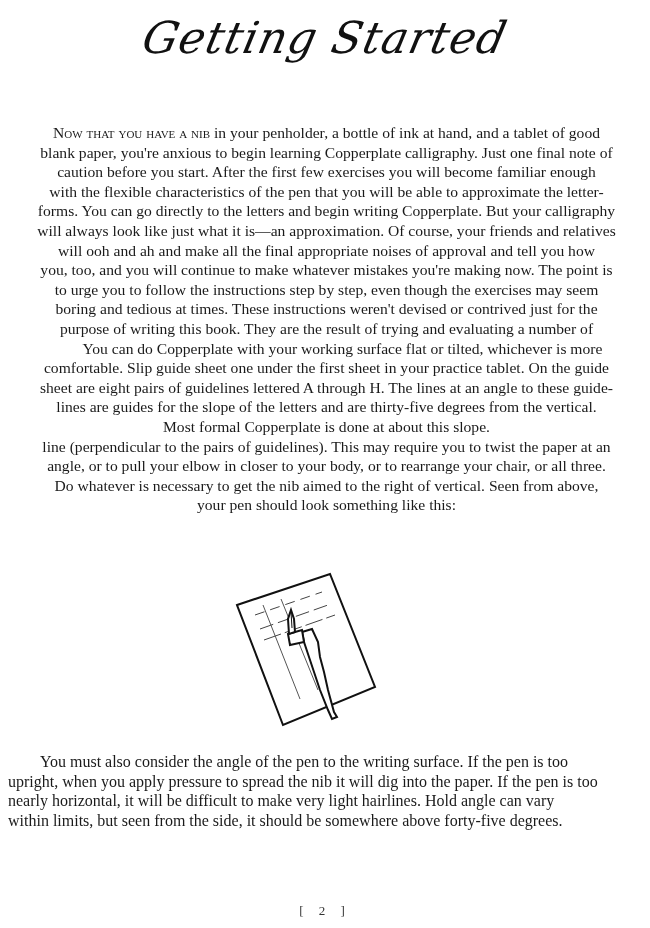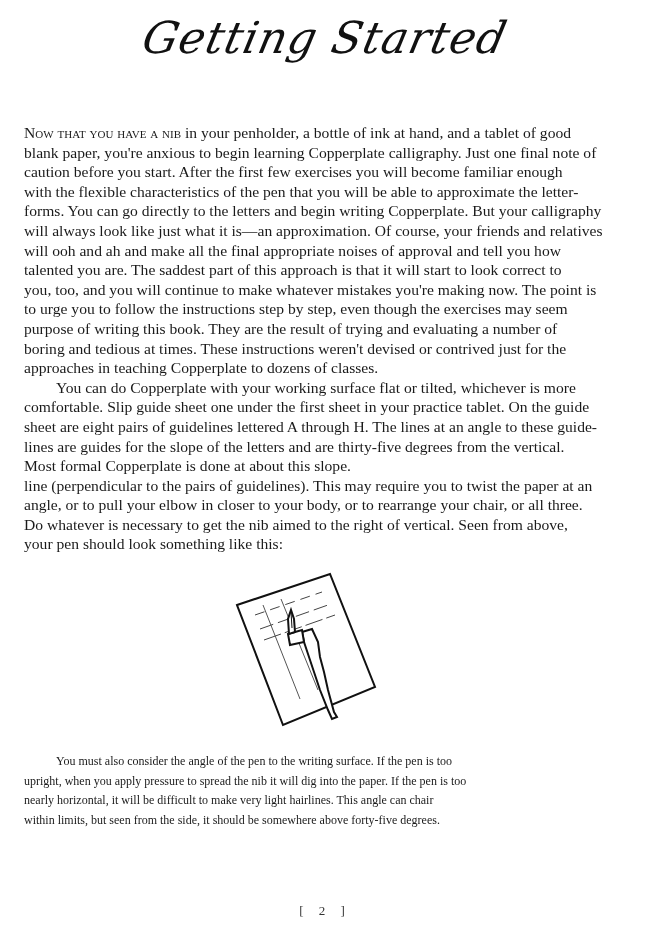--- a/index.html
+++ b/index.html
@@ -2,49 +2,47 @@
 <html><head>
 <meta charset="utf-8">
 <style>
   html, body { margin:0; padding:0; background:#ffffff; }
   body { width:650px; height:928px; position:relative; overflow:hidden;
          font-family:"Liberation Serif","DejaVu Serif",serif; color:#1a1a1a; }
   .title { position:absolute; left:0; top:12px; width:650px; text-align:center;
            font-family:"DejaVu Serif","Liberation Serif",serif; font-style:italic;
            font-size:44px; letter-spacing:1px; color:#111; transform:skewX(-12deg); }
   .body-text { position:absolute; left:24px; top:123px; width:605px;
-               font-size:15.6px; line-height:19.6px; }
+               font-size:15.6px; line-height:19.6px;text-align:center; }
   .line { display:block; white-space:nowrap; }
   .sc { font-variant:small-caps; font-size:15.6px; }
   .indent { padding-left:32px; }
   .figure { position:absolute; left:220px; top:572px; width:200px; height:165px; }
-  .bottom-text { position:absolute; left:24px; top:752px; width:605px;
-                 font-size:12px; line-height:19.6px; }
+  .bottom-text { position:absolute; left:8px; top:752px; width:605px;
+                 font-size:16px; line-height:19.6px; }
   .folio { position:absolute; left:0; top:903px; width:650px; text-align:center;
            font-size:13px; color:#333; letter-spacing:6px; }
 </style>
 </head>
 <body>
 
 <div class="title">Getting Started</div>
 
 <div class="body-text">
   <span class="line"><span>N</span><span class="sc">ow that you have a nib</span><span> in your penholder, a bottle of ink at hand, and a tablet of good</span></span>
   <span class="line">blank paper, you're anxious to begin learning Copperplate calligraphy. Just one final note of</span>
   <span class="line">caution before you start. After the first few exercises you will become familiar enough</span>
   <span class="line">with the flexible characteristics of the pen that you will be able to approximate the letter-</span>
   <span class="line">forms. You can go directly to the letters and begin writing Copperplate. But your calligraphy</span>
   <span class="line">will always look like just what it is—an approximation. Of course, your friends and relatives</span>
   <span class="line">will ooh and ah and make all the final appropriate noises of approval and tell you how</span>
-  <span class="line">talented you are. The saddest part of this approach is that it will start to look correct to</span>
   <span class="line">you, too, and you will continue to make whatever mistakes you're making now. The point is</span>
   <span class="line">to urge you to follow the instructions step by step, even though the exercises may seem</span>
+  <span class="line">boring and tedious at times. These instructions weren't devised or contrived just for the</span>
   <span class="line">purpose of writing this book. They are the result of trying and evaluating a number of</span>
-  <span class="line">boring and tedious at times. These instructions weren't devised or contrived just for the</span>
-  <span class="line">approaches in teaching Copperplate to dozens of classes.</span>
 
   <span class="line indent">You can do Copperplate with your working surface flat or tilted, whichever is more</span>
   <span class="line">comfortable. Slip guide sheet one under the first sheet in your practice tablet. On the guide</span>
   <span class="line">sheet are eight pairs of guidelines lettered A through H. The lines at an angle to these guide-</span>
   <span class="line">lines are guides for the slope of the letters and are thirty-five degrees from the vertical.</span>
   <span class="line">Most formal Copperplate is done at about this slope.</span>
 
   <span class="line">line (perpendicular to the pairs of guidelines). This may require you to twist the paper at an</span>
   <span class="line">angle, or to pull your elbow in closer to your body, or to rearrange your chair, or all three.</span>
   <span class="line">Do whatever is necessary to get the nib aimed to the right of vertical. Seen from above,</span>
@@ -66,17 +64,17 @@
 
   <path d="M68,62 L82,58 L84,70 L70,73 Z" fill="#fff" stroke="#111" stroke-width="2"></path>
 
   <path d="M69,62 L68,47 L71,38 L74,47 L75,60 Z" fill="#fff" stroke="#111" stroke-width="2"></path>
   <line x1="71" y1="40" x2="72" y2="56" stroke="#111" stroke-width="1"></line>
 </svg>
 
 <div class="bottom-text">
   <span class="line indent">You must also consider the angle of the pen to the writing surface. If the pen is too</span>
   <span class="line">upright, when you apply pressure to spread the nib it will dig into the paper. If the pen is too</span>
-  <span class="line">nearly horizontal, it will be difficult to make very light hairlines. This angle can chair</span>
+  <span class="line">nearly horizontal, it will be difficult to make very light hairlines. Hold angle can vary</span>
   <span class="line">within limits, but seen from the side, it should be somewhere above forty-five degrees.</span>
 </div>
 
 <div class="folio">[ 2 ]</div>
 
 </body></html>

